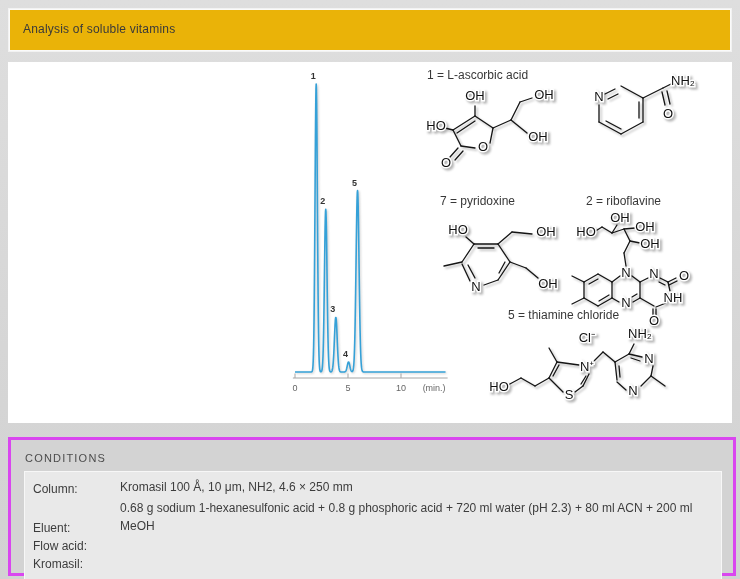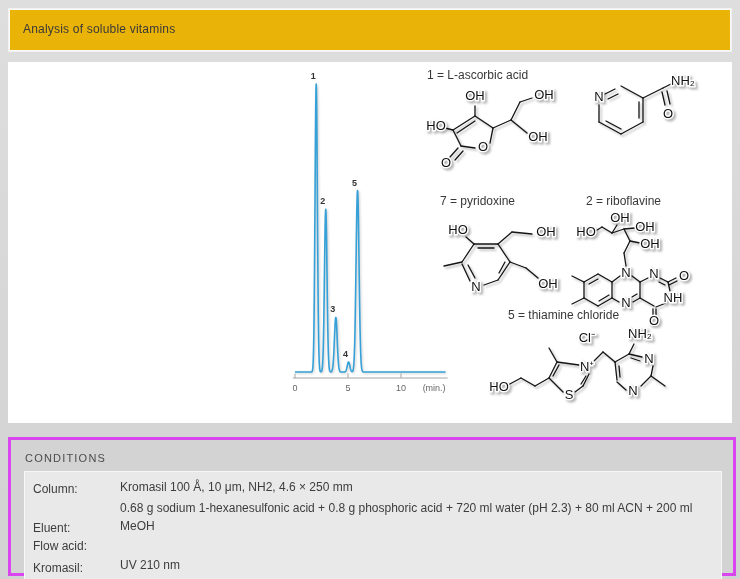--- a/index.html
+++ b/index.html
@@ -261,18 +261,17 @@
       </div>
       <div class="cond-row">
         <div class="cond-label">Eluent:</div>
         <div class="cond-value">0.68 g sodium 1-hexanesulfonic acid + 0.8 g phosphoric acid + 720 ml water (pH 2.3) + 80 ml ACN + 200 ml MeOH</div>
       </div>
       <div class="cond-row">
         <div class="cond-label">Flow acid:</div>
       </div>
       <div class="cond-row">
         <div class="cond-label">Kromasil:</div>
-        <div class="cond-value">UV 210 nm</div>
       </div>
     </div>
   </div>
 
 </div>
 
 </body></html>

